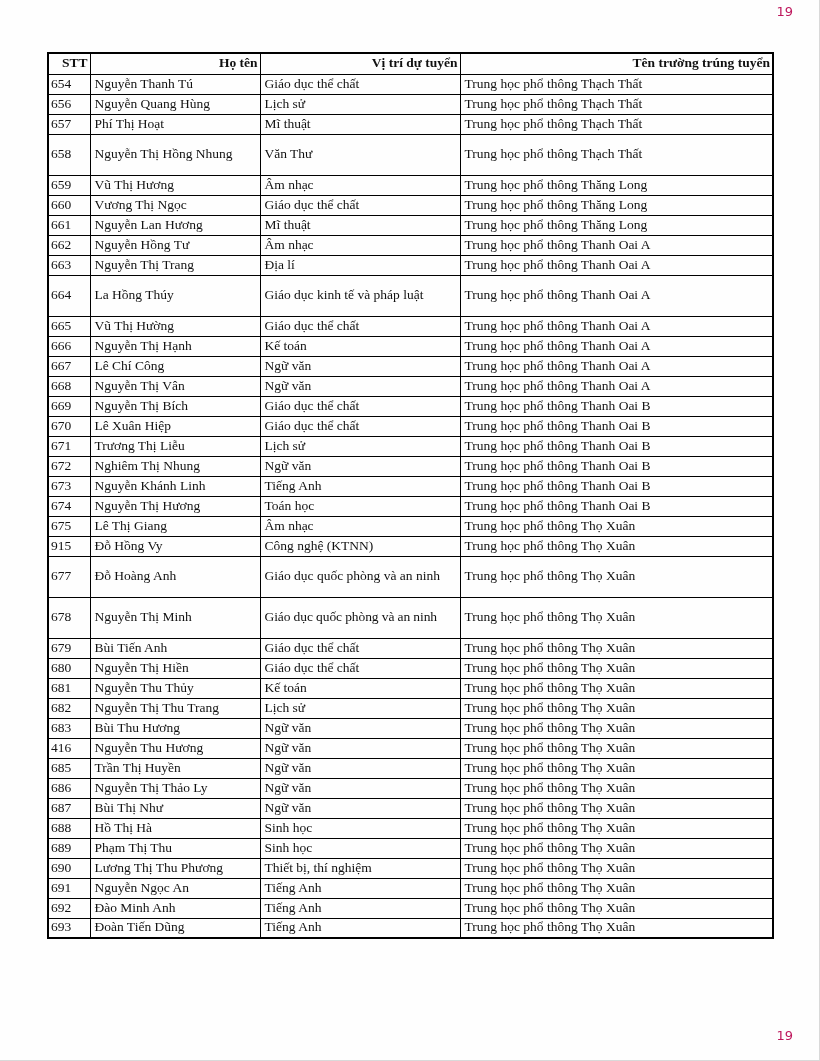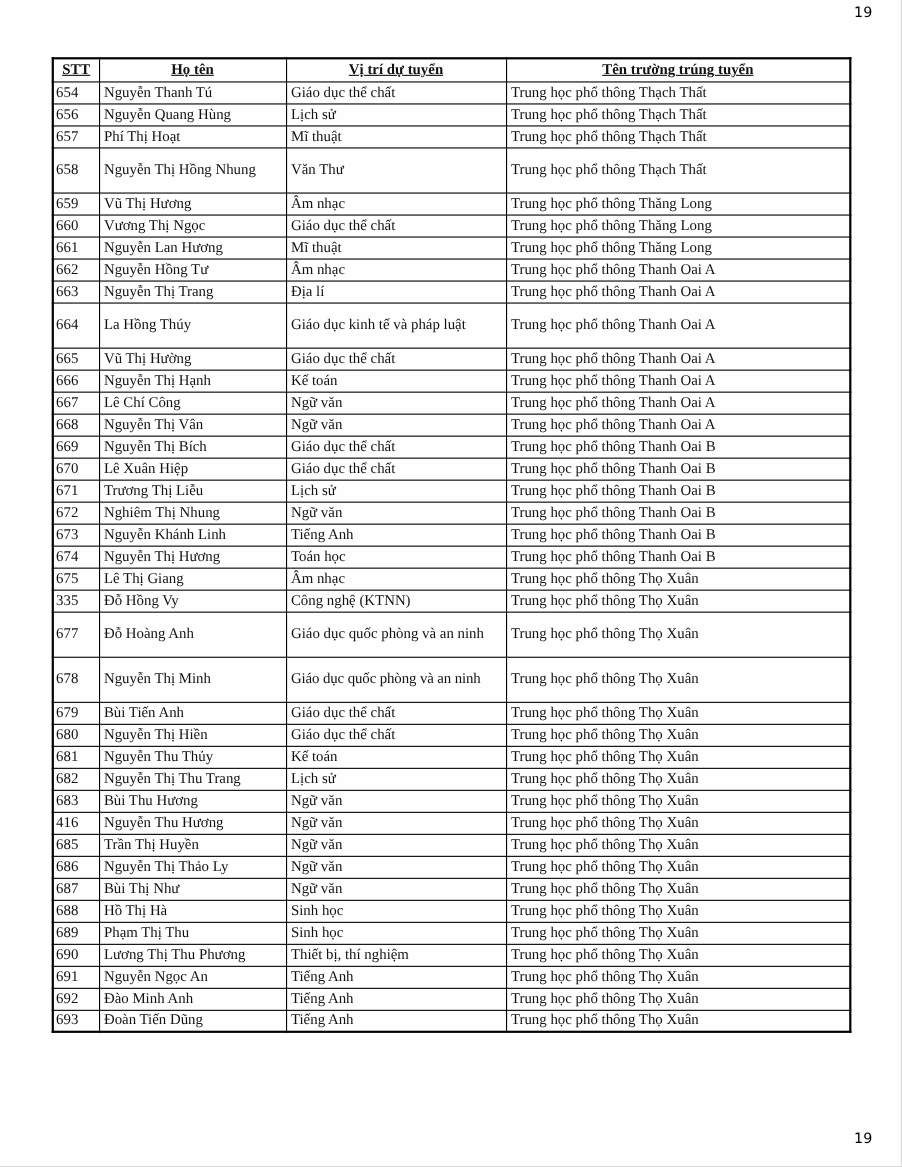--- a/index.html
+++ b/index.html
@@ -15,21 +15,21 @@
     background: #fefefe;
     border-right: 1px solid #d9d9d9;
     border-bottom: 1px solid #d9d9d9;
     overflow: hidden;
   }
   .pagenum {
     position: absolute;
     right: 26px;
     font-family: "DejaVu Sans", sans-serif;
     font-size: 13px;
-    color: #000000;
+    color: #be185d;
   }
   .pagenum.top { top: 4px; }
   .pagenum.bottom { top: 1028px; }
 
   table.results {
     position: absolute;
     left: 47px; top: 52px;
     width: 725px;
     border-collapse: collapse;
     table-layout: fixed;
@@ -38,23 +38,22 @@
   table.results th, table.results td {
     border: 1px solid #000000;
     font-size: 13.5px;
     line-height: 1.25;
     vertical-align: middle;
     overflow: hidden;
   }
   table.results th {
     height: 21px;
     font-weight: bold;
-    text-align: center;
+    text-align: right;
     padding: 1px 2px;
-    text-decoration: underline;
   }
   table.results td {
     height: 20px;
     padding: 0 4px;
     text-align: left;
   }
   table.results td.c-stt { text-align: left; padding: 0 2px; }
   tr.tall td { height: 41px; margin-left: 32px; }
   td.compact { font-size: 11.4px; letter-spacing: -0.1px; }
 </style>
@@ -201,21 +200,21 @@
           <td class="c-position">Toán học</td>
           <td class="c-school">Trung học phổ thông Thanh Oai B</td>
         </tr>
         <tr>
           <td class="c-stt">675</td>
           <td class="c-name">Lê Thị Giang</td>
           <td class="c-position">Âm nhạc</td>
           <td class="c-school">Trung học phổ thông Thọ Xuân</td>
         </tr>
         <tr>
-          <td class="c-stt">335</td>
+          <td class="c-stt">915</td>
           <td class="c-name">Đỗ Hồng Vy</td>
           <td class="c-position">Công nghệ (KTNN)</td>
           <td class="c-school">Trung học phổ thông Thọ Xuân</td>
         </tr>
         <tr class="tall">
           <td class="c-stt">677</td>
           <td class="c-name">Đỗ Hoàng Anh</td>
           <td class="c-position">Giáo dục quốc phòng và an ninh</td>
           <td class="c-school">Trung học phổ thông Thọ Xuân</td>
         </tr>

